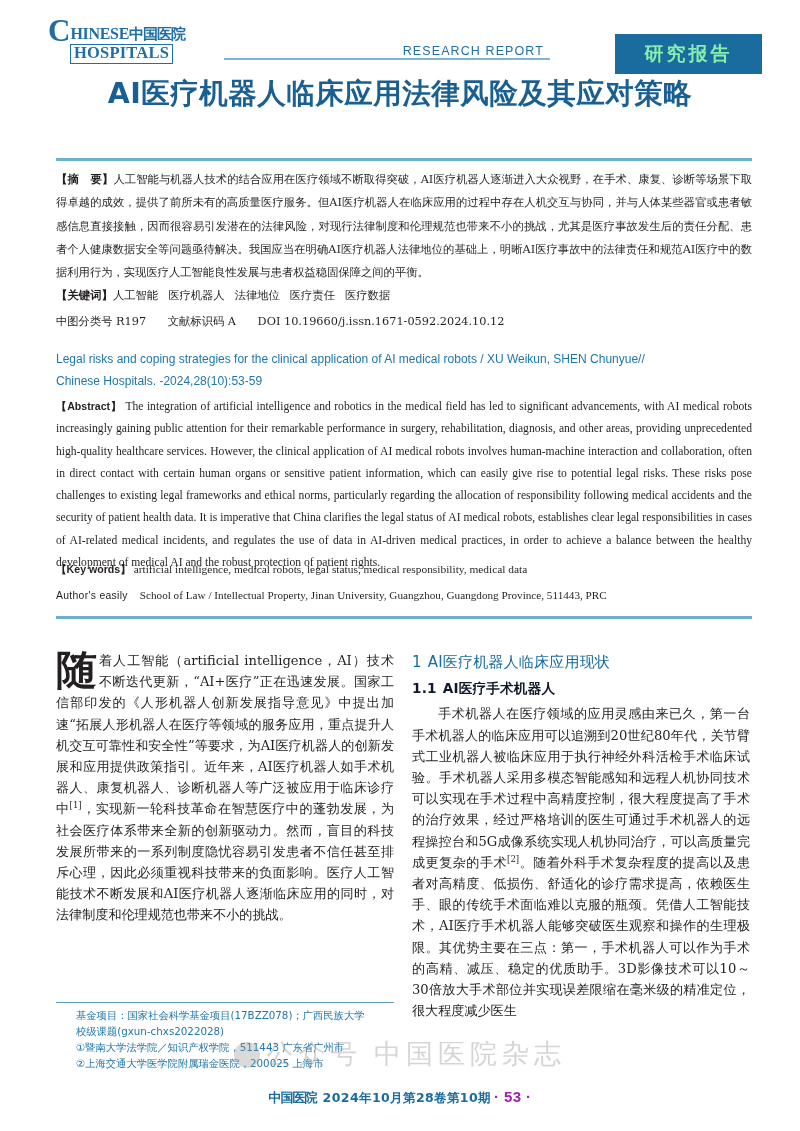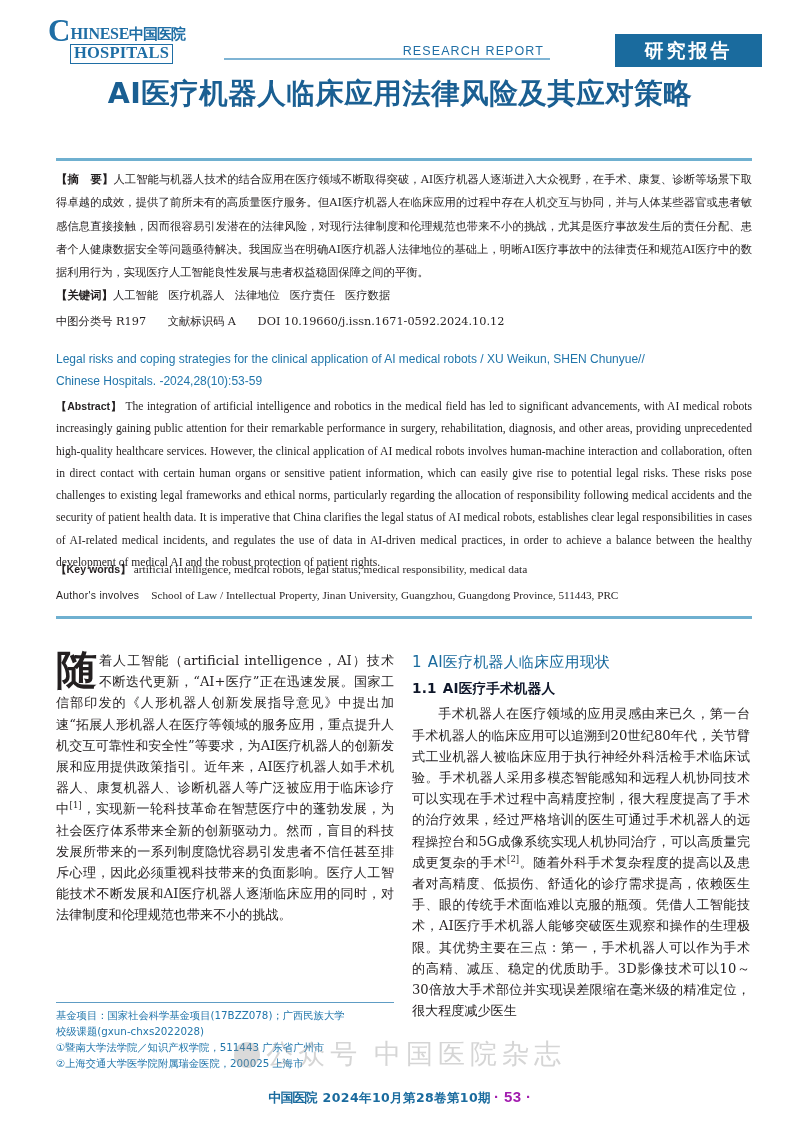--- a/index.html
+++ b/index.html
@@ -93,23 +93,23 @@
     font-size: 12.5px;
     letter-spacing: 1.1px;
     color: #1f6ea5;
     white-space: nowrap;
   }
   .badge-cn {
     position: absolute;
     right: 0px;
     top: 16px;
     width: 147px;
-    height: 33px;
+    height: 40px;
     background: #1a6b9e;
-    color: #ffffff;
+    color: #86efac;
     font-family: "DejaVu Sans", sans-serif;
     font-size: 19px;
     font-weight: 700;
     letter-spacing: 3px;
     display: flex;
     align-items: center;
     justify-content: center;
   }
 
   
@@ -280,21 +280,21 @@
   .footnote {
     position: absolute;
     left: 56px;
     width: 342px;
     top: 1008px;
     font-family: "DejaVu Sans", sans-serif;
     font-size: 10.3px;
     line-height: 1.55;
     color: #2176ab;
   }
-  .footnote .fnline { white-space: nowrap; }
+  .footnote .fnline { white-space: nowrap; margin-left: 20px; }
 
   
   .footer {
     position: absolute;
     left: 0; right: 0;
     top: 1088px;
     text-align: center;
     font-family: "DejaVu Sans", sans-serif;
     font-size: 12.5px;
     font-weight: 700;
@@ -393,21 +393,21 @@
     <span class="en-lbl">【Abstract】</span>
     <span>The integration of artificial intelligence and robotics in the medical field has led to significant advancements, with AI medical robots increasingly gaining public attention for their remarkable performance in surgery, rehabilitation, diagnosis, and other areas, providing unprecedented high-quality healthcare services. However, the clinical application of AI medical robots involves human-machine interaction and collaboration, often in direct contact with certain human organs or sensitive patient information, which can easily give rise to potential legal risks. These risks pose challenges to existing legal frameworks and ethical norms, particularly regarding the allocation of responsibility following medical accidents and the security of patient health data. It is imperative that China clarifies the legal status of AI medical robots, establishes clear legal responsibilities in cases of AI-related medical incidents, and regulates the use of data in AI-driven medical practices, in order to achieve a balance between the healthy development of medical AI and the robust protection of patient rights.</span>
   </div>
 
   <div class="en-kw">
     <span class="en-lbl">【Key words】</span>
     <span>artificial intelligence, medical robots, legal status, medical responsibility, medical data</span>
   </div>
 
   <div class="en-addr">
-    <span class="addr-lbl">Author's involves</span><span class="addr-gap"></span><span>School of Law / Intellectual Property, Jinan University, Guangzhou, Guangdong Province, 511443, PRC</span>
+    <span class="addr-lbl">Author's easily</span><span class="addr-gap"></span><span>School of Law / Intellectual Property, Jinan University, Guangzhou, Guangdong Province, 511443, PRC</span>
   </div>
 
   <div class="col col-left">
     <p class="para noindent dropcap-para">
       <span class="dropcap">随</span><span>着人工智能（artificial  intelligence，AI）技术不断迭代更新，“AI+医疗”正在迅速发展。国家工信部印发的《人形机器人创新发展指导意见》中提出加速“拓展人形机器人在医疗等领域的服务应用，重点提升人机交互可靠性和安全性”等要求，为AI医疗机器人的创新发展和应用提供政策指引。近年来，AI医疗机器人如手术机器人、康复机器人、诊断机器人等广泛被应用于临床诊疗中</span><sup class="ref">[1]</sup><span>，实现新一轮科技革命在智慧医疗中的蓬勃发展，为社会医疗体系带来全新的创新驱动力。然而，盲目的科技发展所带来的一系列制度隐忧容易引发患者不信任甚至排斥心理，因此必须重视科技带来的负面影响。医疗人工智能技术不断发展和AI医疗机器人逐渐临床应用的同时，对法律制度和伦理规范也带来不小的挑战。</span>
     </p>
   </div>
 
   <div class="col col-right">
     <div class="h1">

